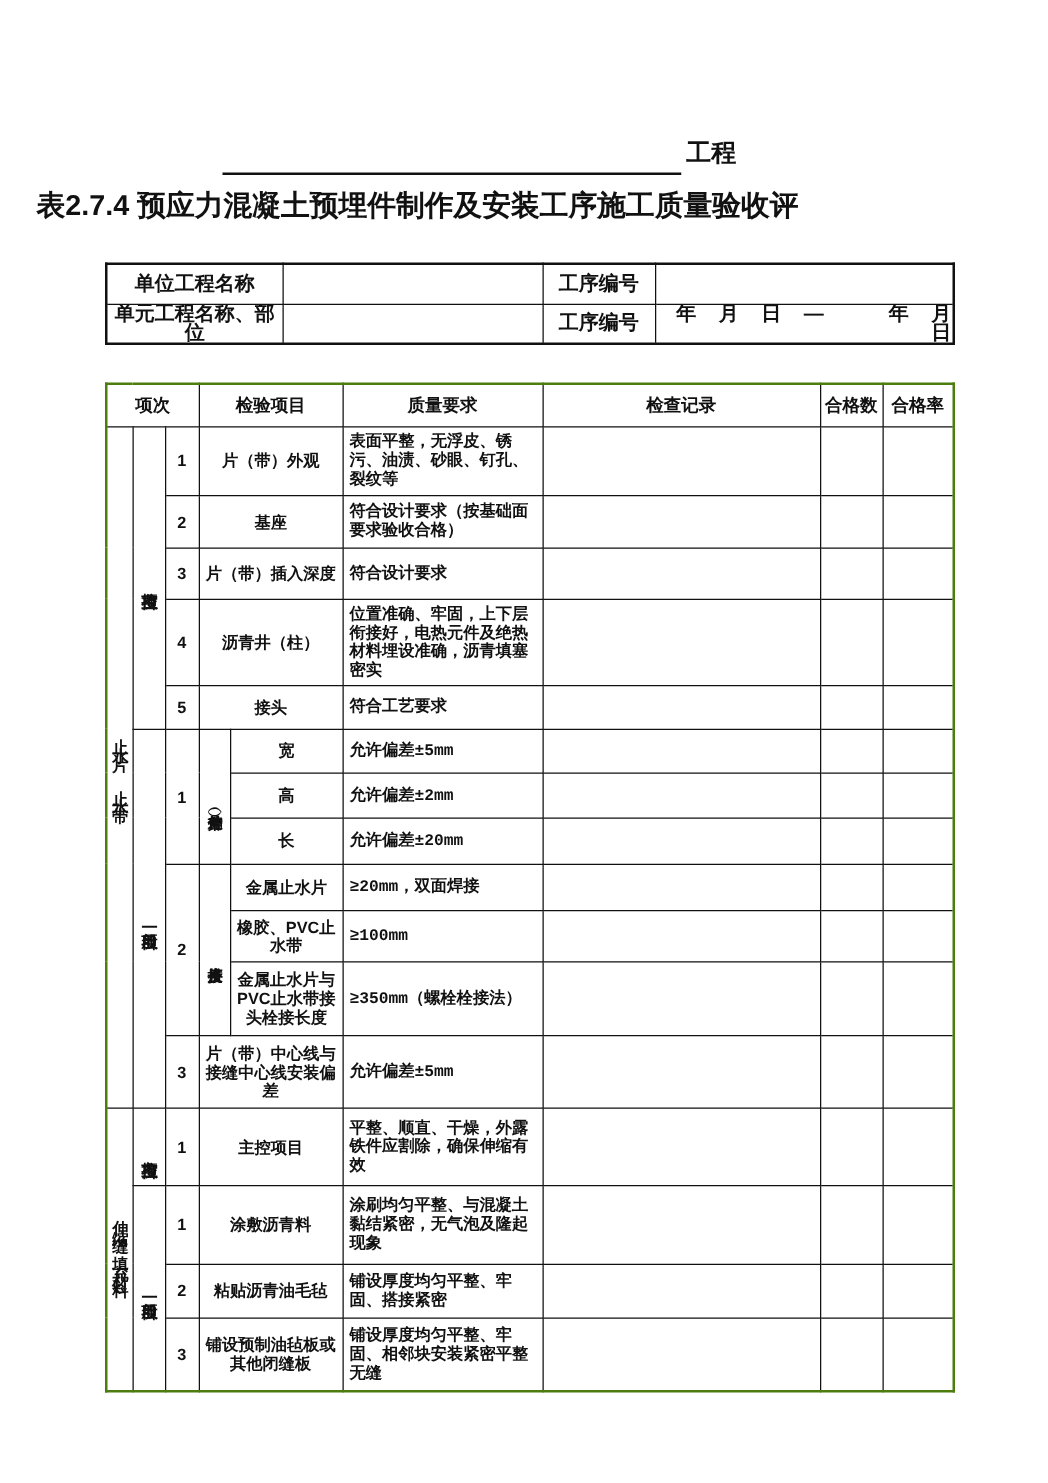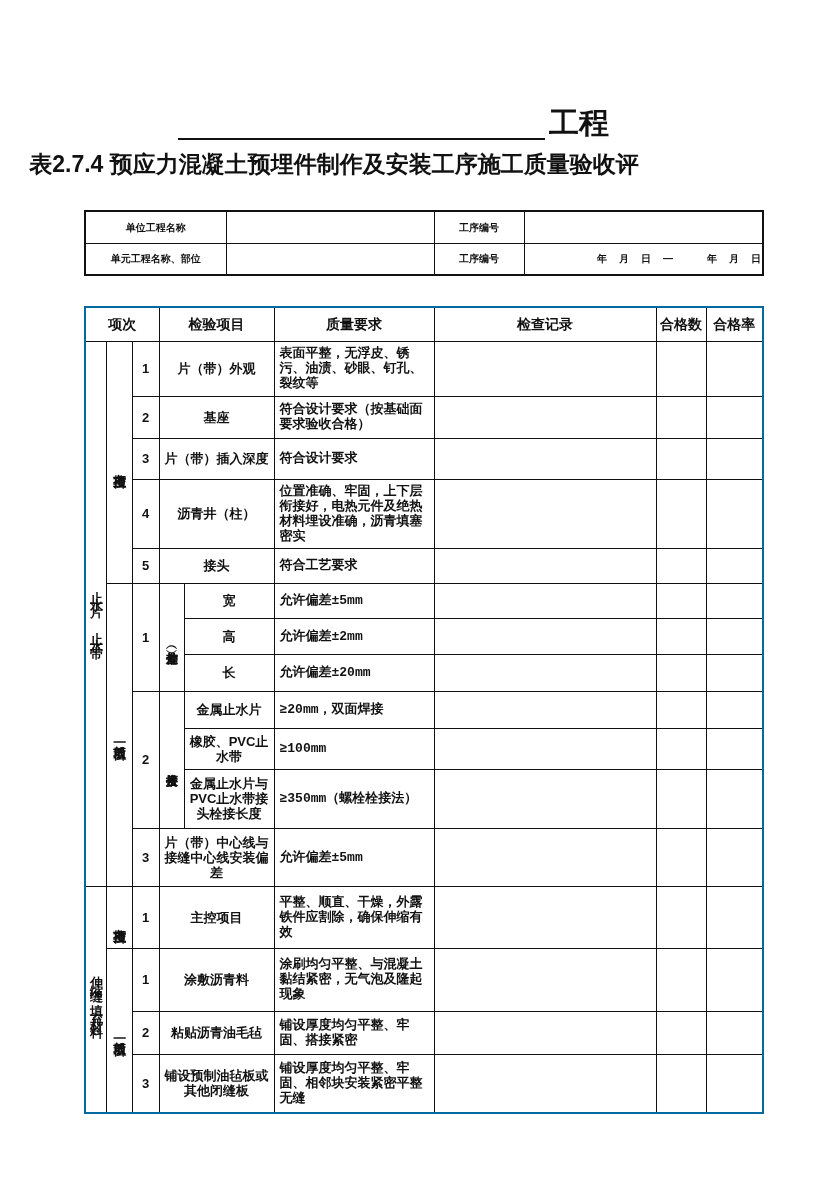--- a/index.html
+++ b/index.html
@@ -10,49 +10,49 @@
     font-family: "Liberation Sans", "DejaVu Sans", sans-serif;
     color: #111111;
     font-weight: bold;
     overflow: hidden;
   }
   .page { position: relative; width: 838px; height: 1186px; background: #fff; }
 
   
   .blank-line {
     position: absolute; top: 106px; left: 178px;
-    font-size: 30px; line-height: 34px; white-space: nowrap;
+    font-size: 20px; line-height: 34px; white-space: nowrap;
   }
   .underline {
     display: inline-block; width: 367px; height: 30px;
     border-bottom: 2px solid #111; vertical-align: bottom;
   }
   .blank-suffix { margin-left: 4px; }
   .doc-title {
     position: absolute; top: 150px; left: 0; width: 668px;
     margin: 0; text-align: center;
     font-size: 23px; line-height: 28px; font-weight: bold;
   }
   .doc-title span { display: block; }
 
   
   table { border-collapse: collapse; table-layout: fixed; }
   .info-table { position: absolute; top: 210px; left: 84px; width: 678px; border: 2px solid #111; }
-  .main-table { position: absolute; top: 306px; left: 84px; width: 678px; border: 2px solid #0369a1; }
+  .main-table { position: absolute; top: 306px; left: 84px; width: 678px; border: 2px solid #4d7c0f; }
   td, th {
     border: 1px solid #111;
     padding: 0;
     text-align: center;
     vertical-align: middle;
     font-size: 13px;
     font-weight: bold;
     line-height: 15px;
     overflow: hidden;
   }
-  .info-table td { font-size: 10px; height: 32px; }
+  .info-table td { font-size: 16px; height: 32px; }
   .main-table th { font-size: 14px; height: 34px; }
   .req { text-align: left; padding: 2px 5px; font-family: Liberation Mono, monospace; }
   .item { padding: 1px 2px; }
   .vtext { writing-mode: vertical-rl; text-orientation: mixed; display: inline-block; line-height: 1.1; }
   .cat .vtext { letter-spacing: 7px; font-size: 13px; }
   .group .vtext { letter-spacing: 1px; font-size: 13px; }
   .axis .vtext { letter-spacing: 0; font-size: 12px; }
   .date-val { letter-spacing: 1px; text-align: right; }
 </style>
 </head>

